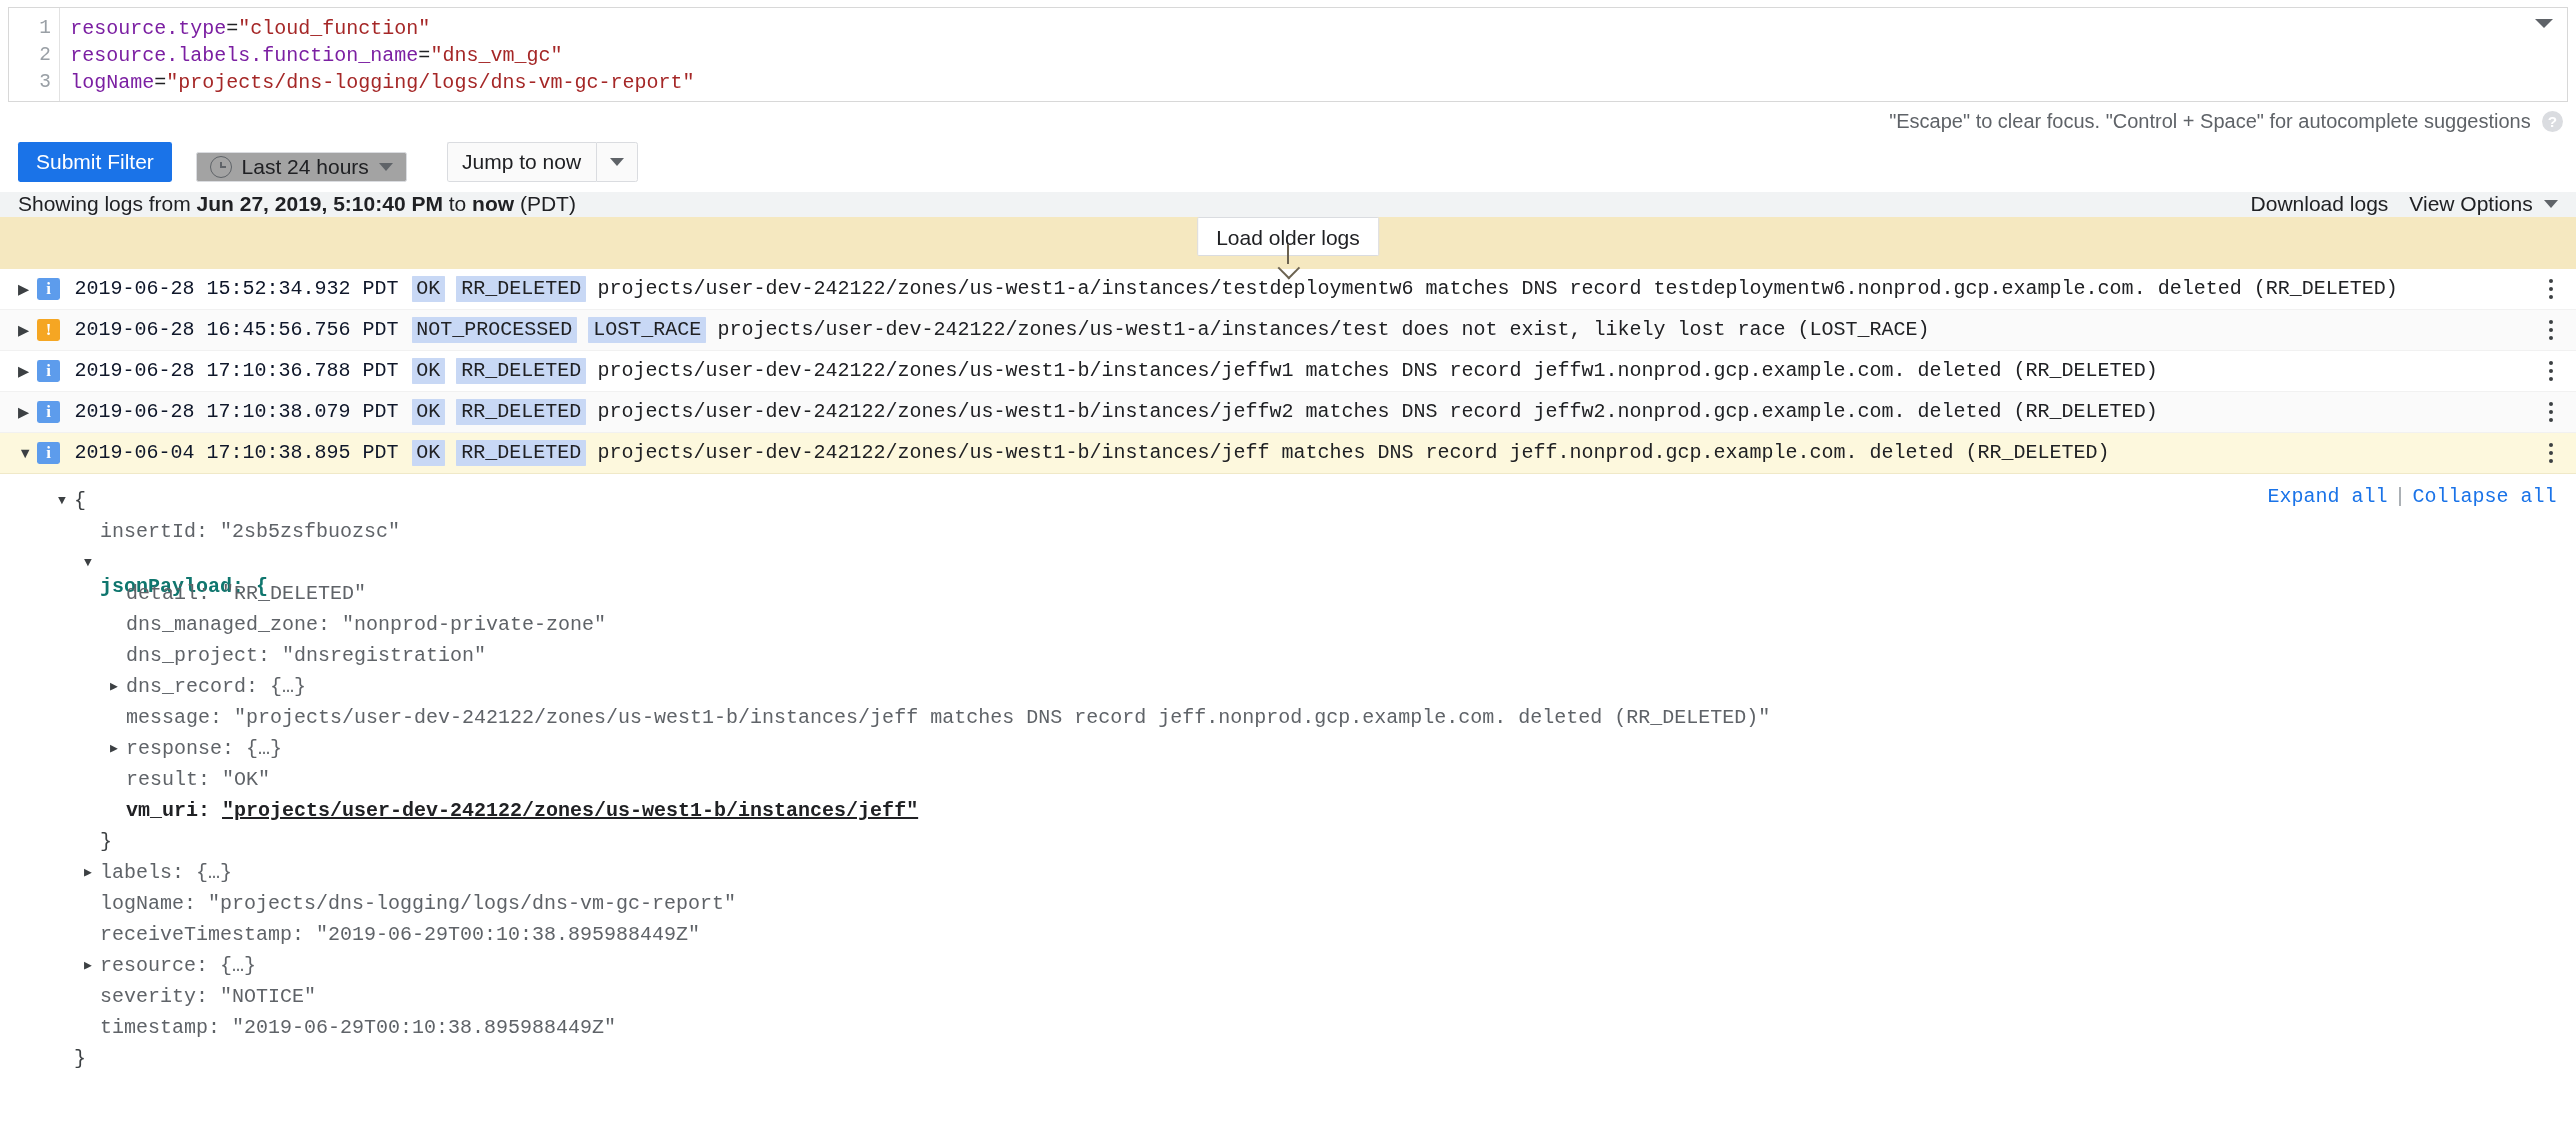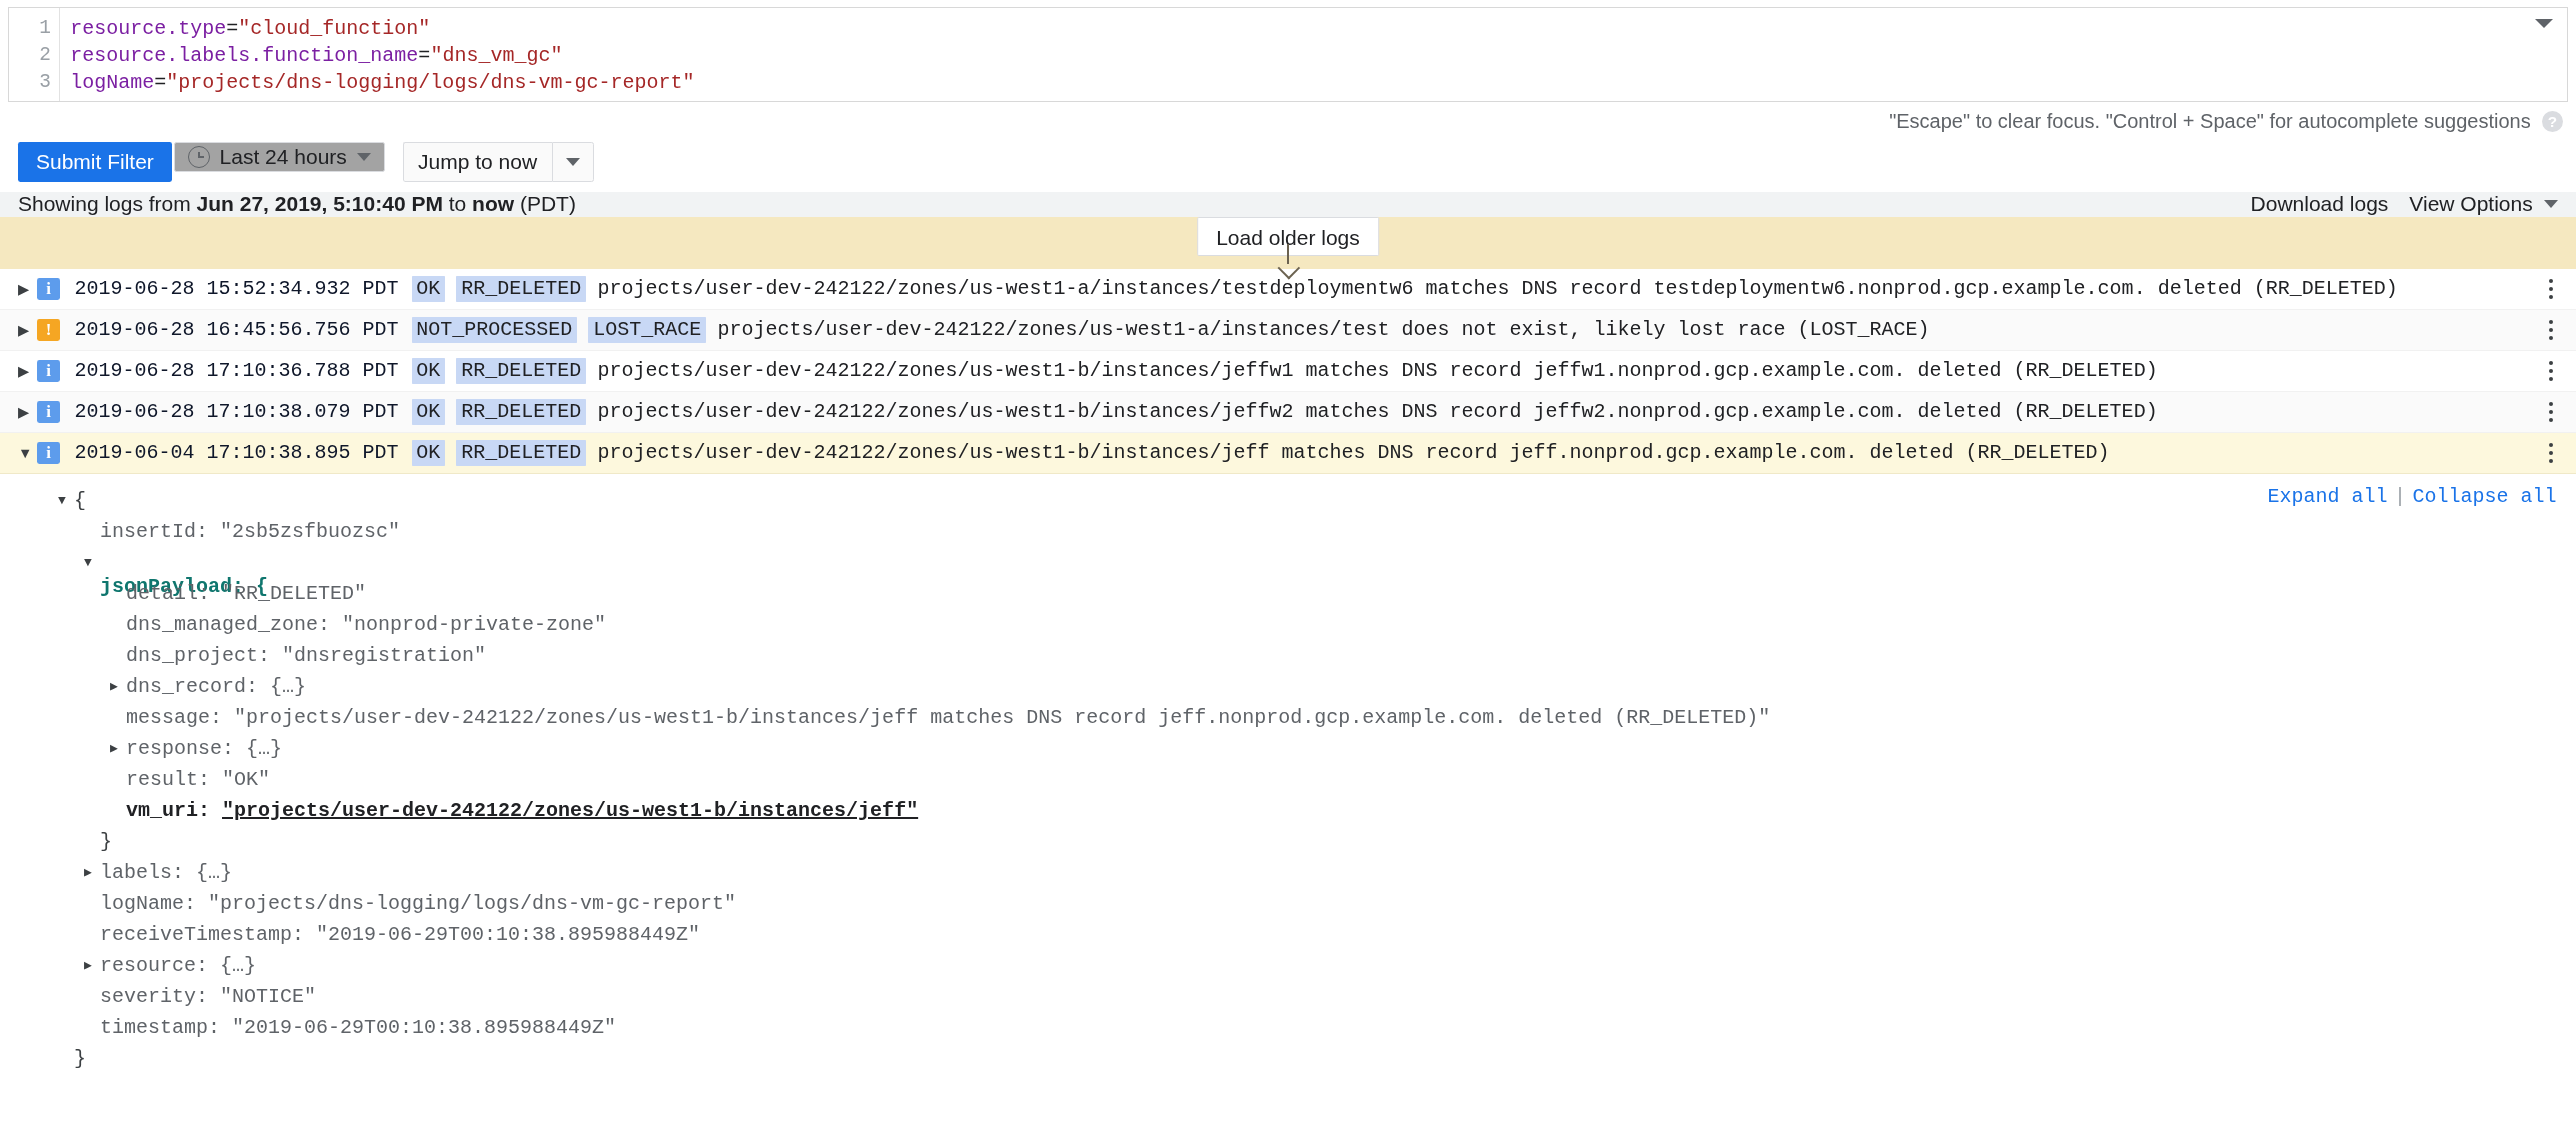--- a/index.html
+++ b/index.html
@@ -90,23 +90,23 @@
     font-size: 15.3px;
     line-height: 21px;
     text-align: center;
     margin-left: 11.3px;
     font-weight: bold;
   }
 
   
   .toolbar {
     display: flex;
-    align-items: flex-start;
+    align-items: flex-end;
     padding: 9.7px 0 9.7px 18px;
-    gap: 2px;
+    gap: 24px;
   }
   .btn-primary {
     background: #1a73e8;
     color: #ffffff;
     border: none;
     border-radius: 2.4px;
     font-family: "Liberation Sans", sans-serif;
     font-size: 21px;
     padding: 0 18px;
     height: 40px;

